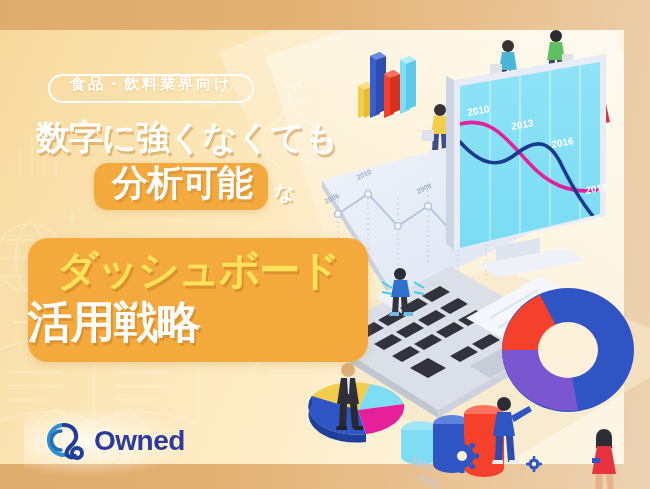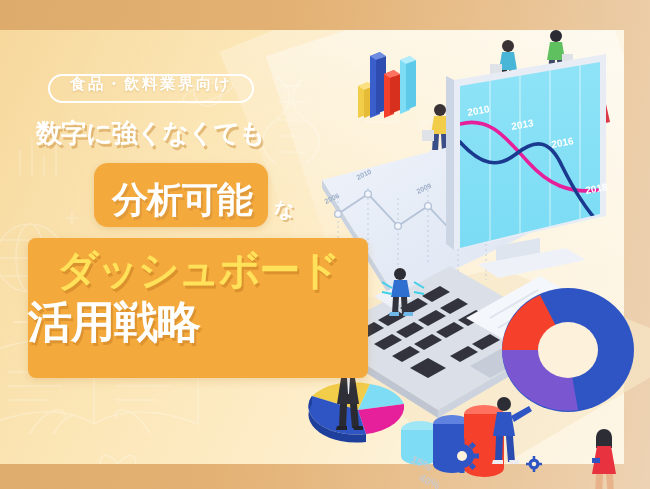--- a/index.html
+++ b/index.html
@@ -44,48 +44,48 @@
   .badge{
     position:absolute;left:48px;top:74px;
     padding:0 20px 9px;
     border:2px solid #ffffff;border-radius:30px;
     color:#ffffff;font-weight:bold;font-size:15.5px;letter-spacing:2.5px;
     line-height:1;white-space:nowrap;
     text-shadow:0 1px 2px rgba(190,130,40,.28);
   }
   .h-line1{
     position:absolute;left:36px;top:120px;
-    font-size:26px;font-weight:bold;color:#ffffff;letter-spacing:-1px;
+    font-size:34px;font-weight:bold;color:#ffffff;letter-spacing:-1px;
     line-height:1;white-space:nowrap;
     text-shadow:2px 3px 0 rgba(208,150,70,.55);
     z-index:6;
   }
   .h2wrap{
     position:absolute;left:94px;top:163px;z-index:5;
     display:flex;align-items:flex-end;
   }
   .h-box2{
     background:#f4a93c;border-radius:14px;
-    padding:19px 16px 9px 18px;
+    padding:2px 16px 9px 18px;
     box-shadow:0 2px 6px rgba(200,140,50,.25);
   }
   .h-line2{
     font-size:36px;font-weight:bold;color:#ffffff;letter-spacing:-1px;
     line-height:1;white-space:nowrap;
     text-shadow:2px 3px 0 rgba(205,140,55,.5);
   }
   .h-na{
     font-size:20px;font-weight:bold;color:#ffffff;line-height:1;
     margin-left:6px;margin-bottom:8px;
     text-shadow:2px 2px 0 rgba(205,140,55,.45);
   }
 
   .bigbox{
-    position:absolute;left:28px;top:238px;width:340px;height:140px;
-    background:#f4a93c;border-radius:8px;z-index:7;
+    position:absolute;left:28px;top:238px;width:340px;height:124px;
+    background:#f4a93c;border-radius:20px;z-index:7;
     box-shadow:0 3px 8px rgba(190,130,45,.22);
   }
   .big1{
     position:absolute;left:0;right:0;top:12px;text-align:center;
     font-size:41px;font-weight:bold;color:#ffe259;letter-spacing:-1.5px;
     line-height:1;white-space:nowrap;
     text-shadow:2px 3px 0 rgba(198,126,34,.55);
   }
   .big2{
     position:absolute;left:0;right:0;top:62px;text-align:left;
@@ -445,14 +445,26 @@
       <div class="h-line2">分析可能</div>
     </div>
     <div class="h-na">な</div>
   </div>
 
   <div class="bigbox">
     <div class="big1">ダッシュボード</div>
     <div class="big2">活用戦略</div>
   </div>
 
+  <div class="logo">
+    <div class="logo-glow"></div>
+    <div class="logo-mark">
+      <svg width="48" height="46" viewBox="0 0 48 46" fill="none">
+        <path d="M26 7 A15 15 0 1 0 26 37" stroke="#2f8fd0" stroke-width="4.2" fill="none" stroke-linecap="round"></path>
+        <path d="M23 13 A9.5 9.5 0 1 0 23 32" stroke="#1f6fb8" stroke-width="3.4" fill="none" stroke-linecap="round"></path>
+        <path d="M26 7 C34 7 39 13 38 20 C37 26 31 28 29 33 C27 38 33 41 37 38" stroke="#1f3f9c" stroke-width="4.2" fill="none" stroke-linecap="round"></path>
+        <circle cx="39" cy="35" r="5" stroke="#1f3f9c" stroke-width="4" fill="none"></circle>
+      </svg>
+    </div>
+    <div class="logo-text">Owned</div>
+  </div>
 
 </div>
 
 </body></html>

